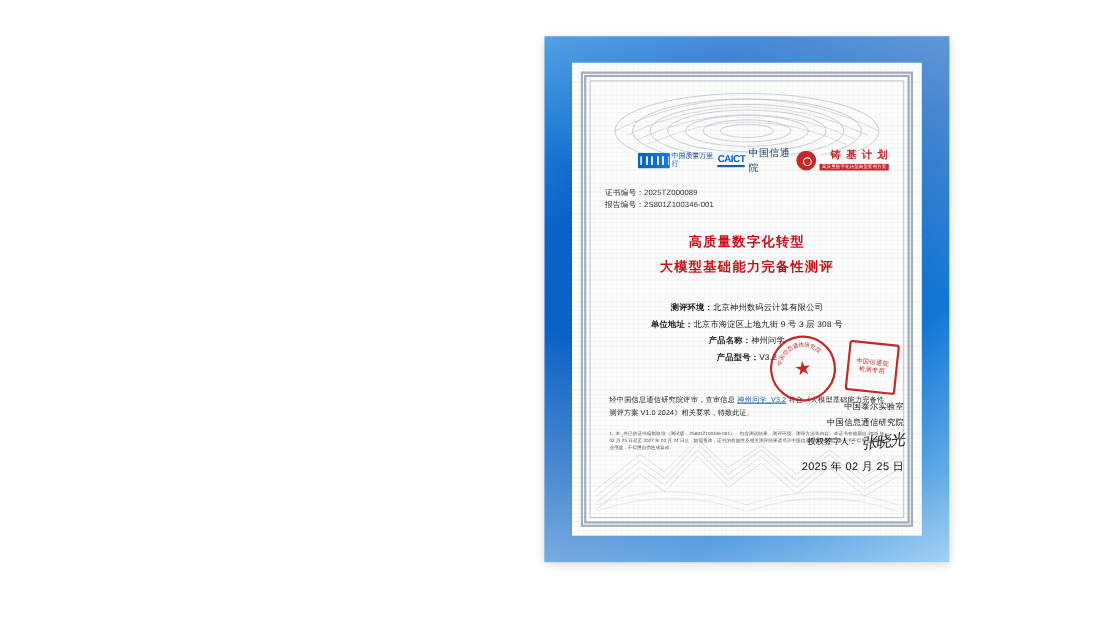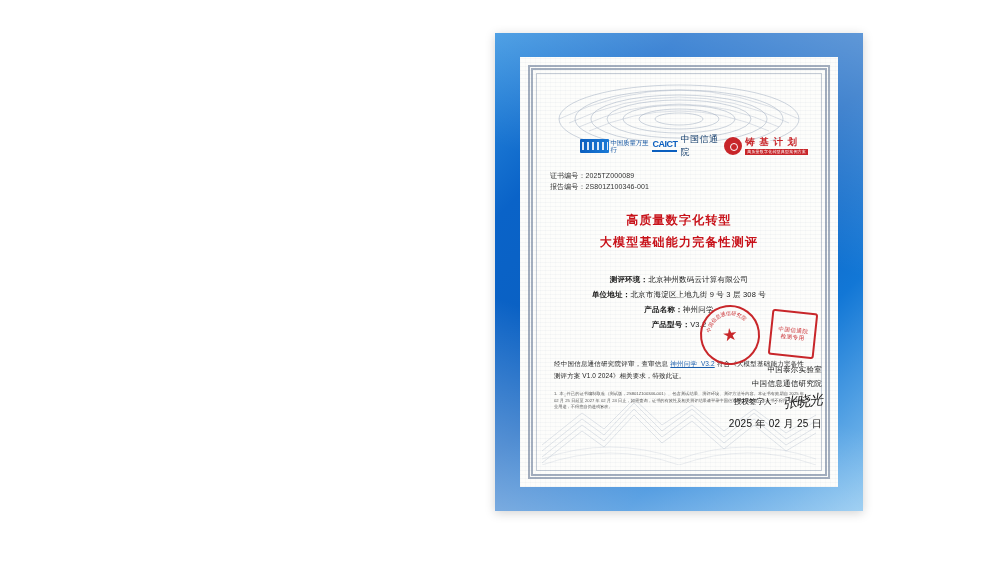--- a/index.html
+++ b/index.html
@@ -182,21 +182,21 @@
     font-size: 4px;
     color: #c8262a;
     background: #c8262a;
     color: #fff;
     padding: 1px 2px;
     margin-top: 2px;
     letter-spacing: 0.2px;
     line-height: 1;
     white-space: nowrap;
   }
-  .logo-zhuji .zj-col { display: flex; flex-direction: column; align-items: flex-start; }
+  .logo-zhuji .zj-col { display: flex; flex-direction: column; align-items: flex-end; }
 
   .num-line {
     font-size: 7px;
     color: #333;
     line-height: 1.55;
     letter-spacing: 0.1px;
   }
 
   .title-wrap {
     text-align: center;

